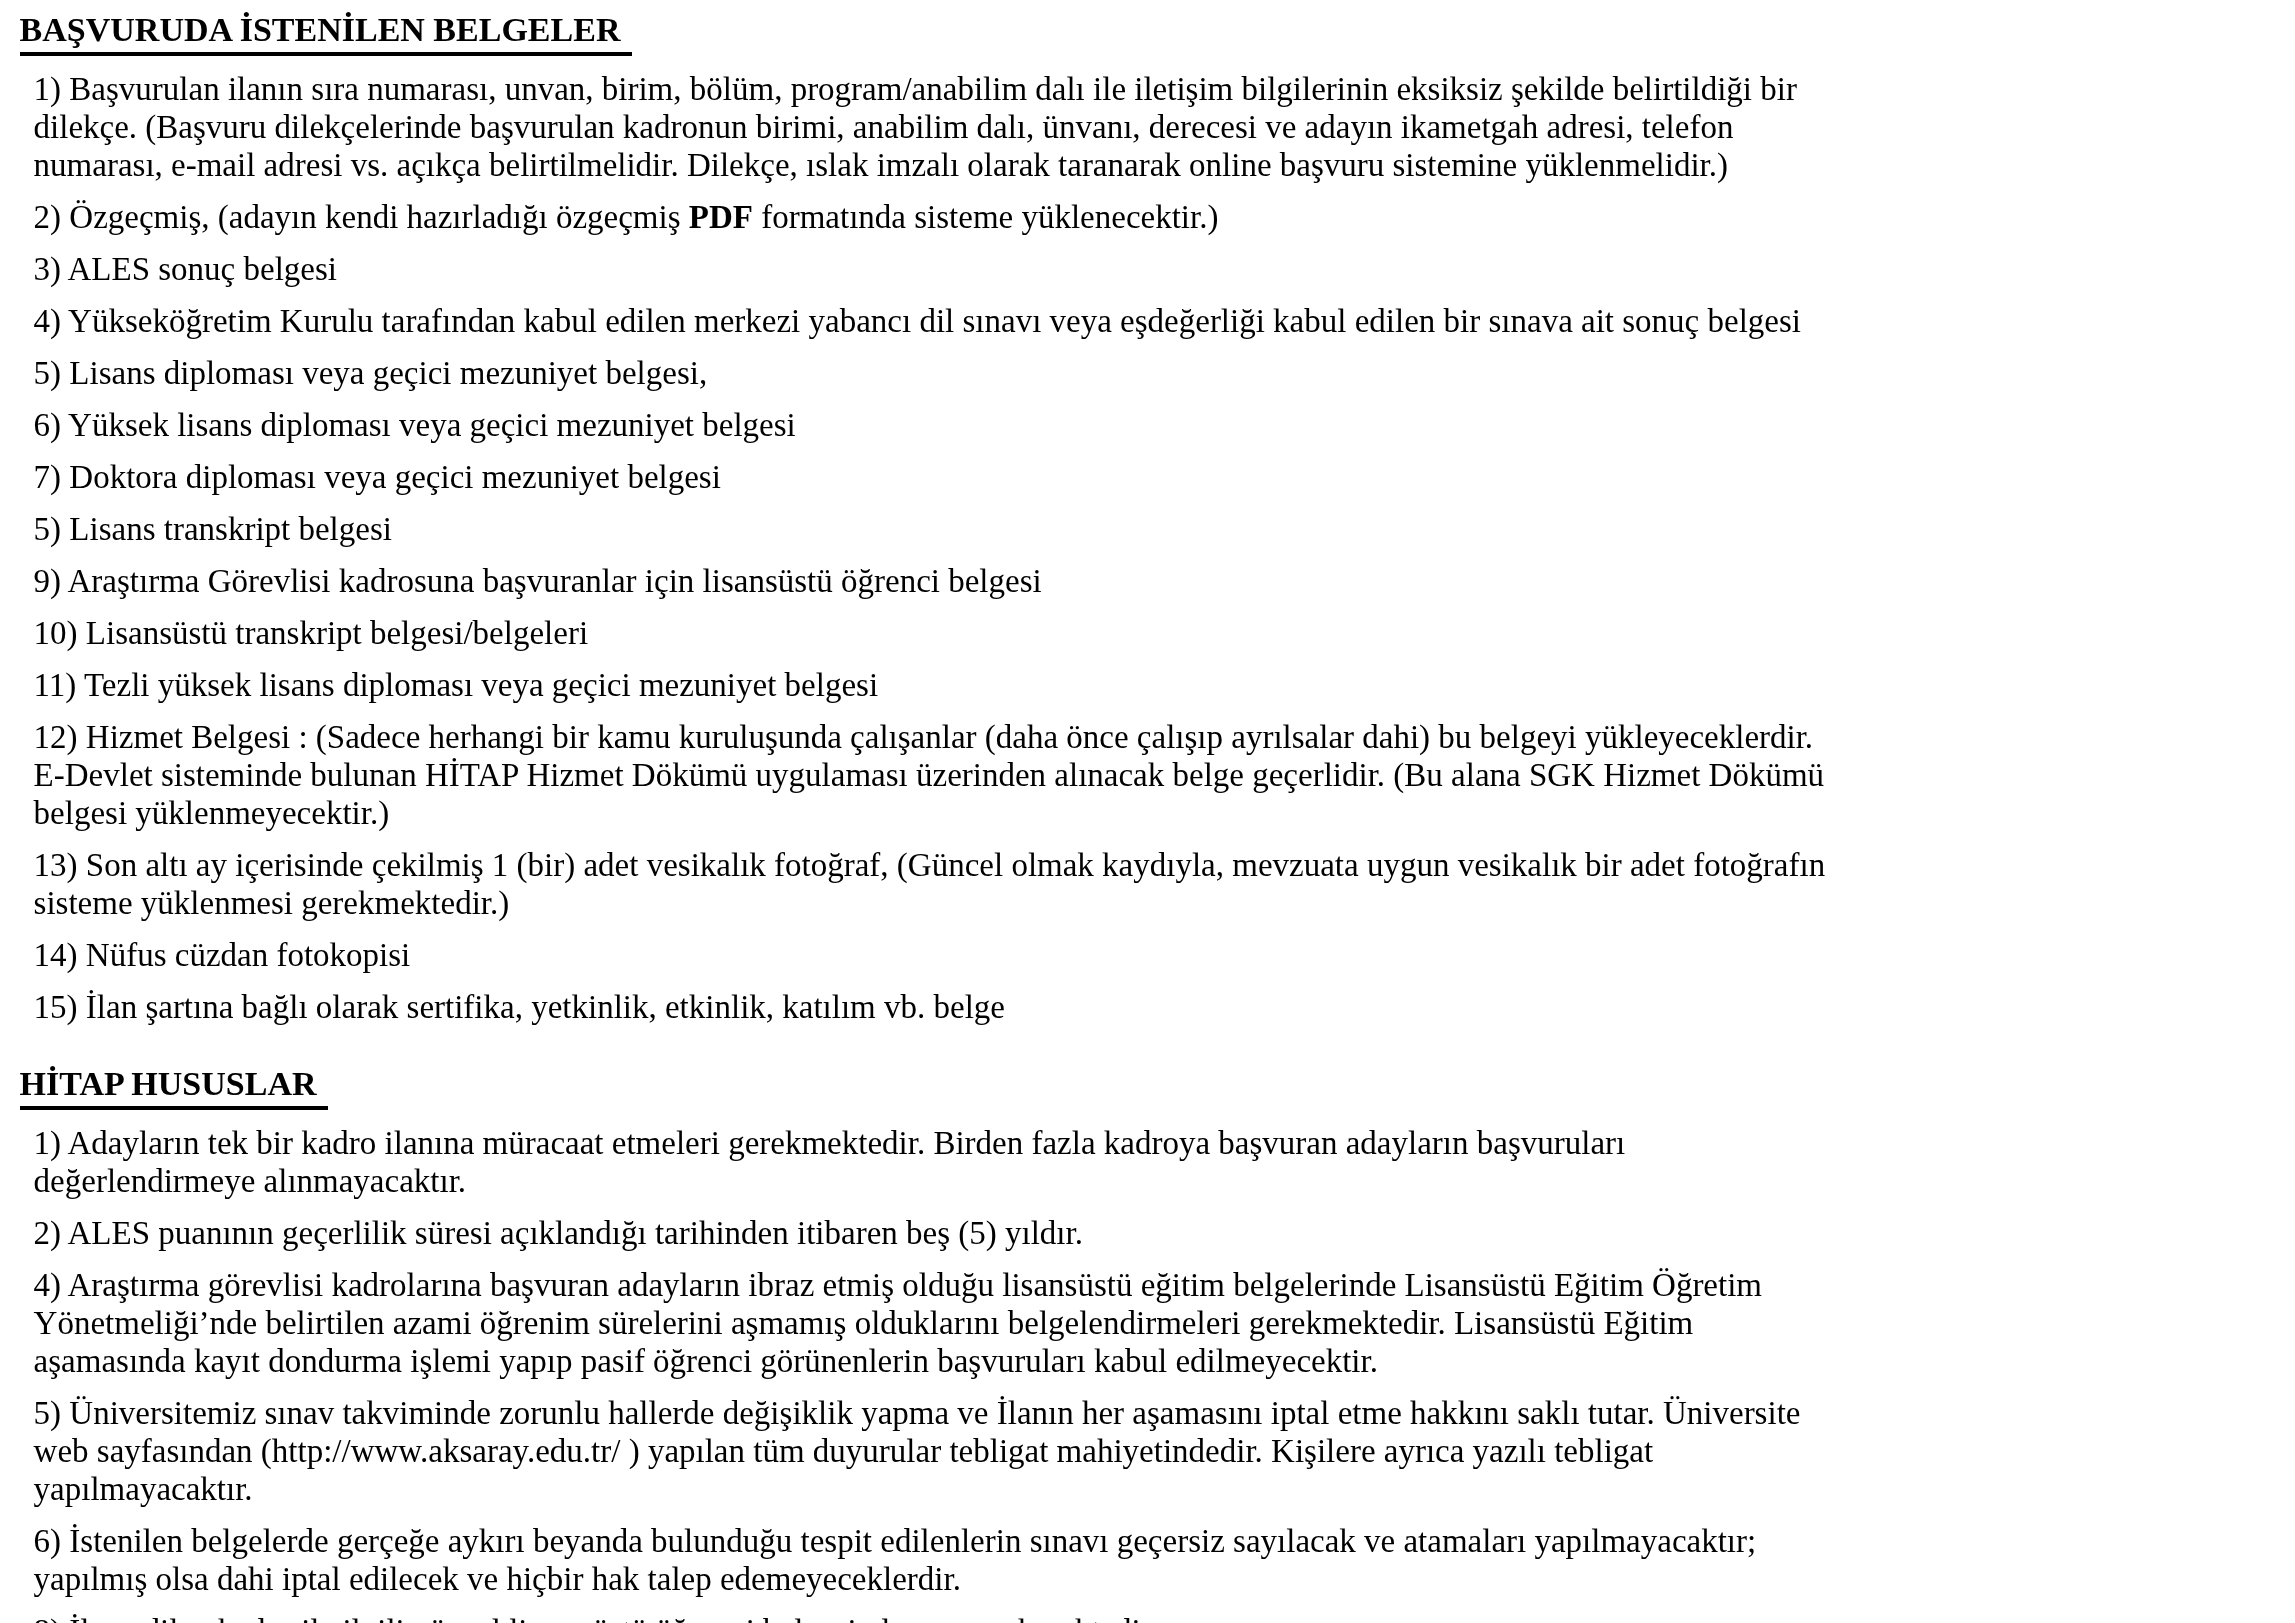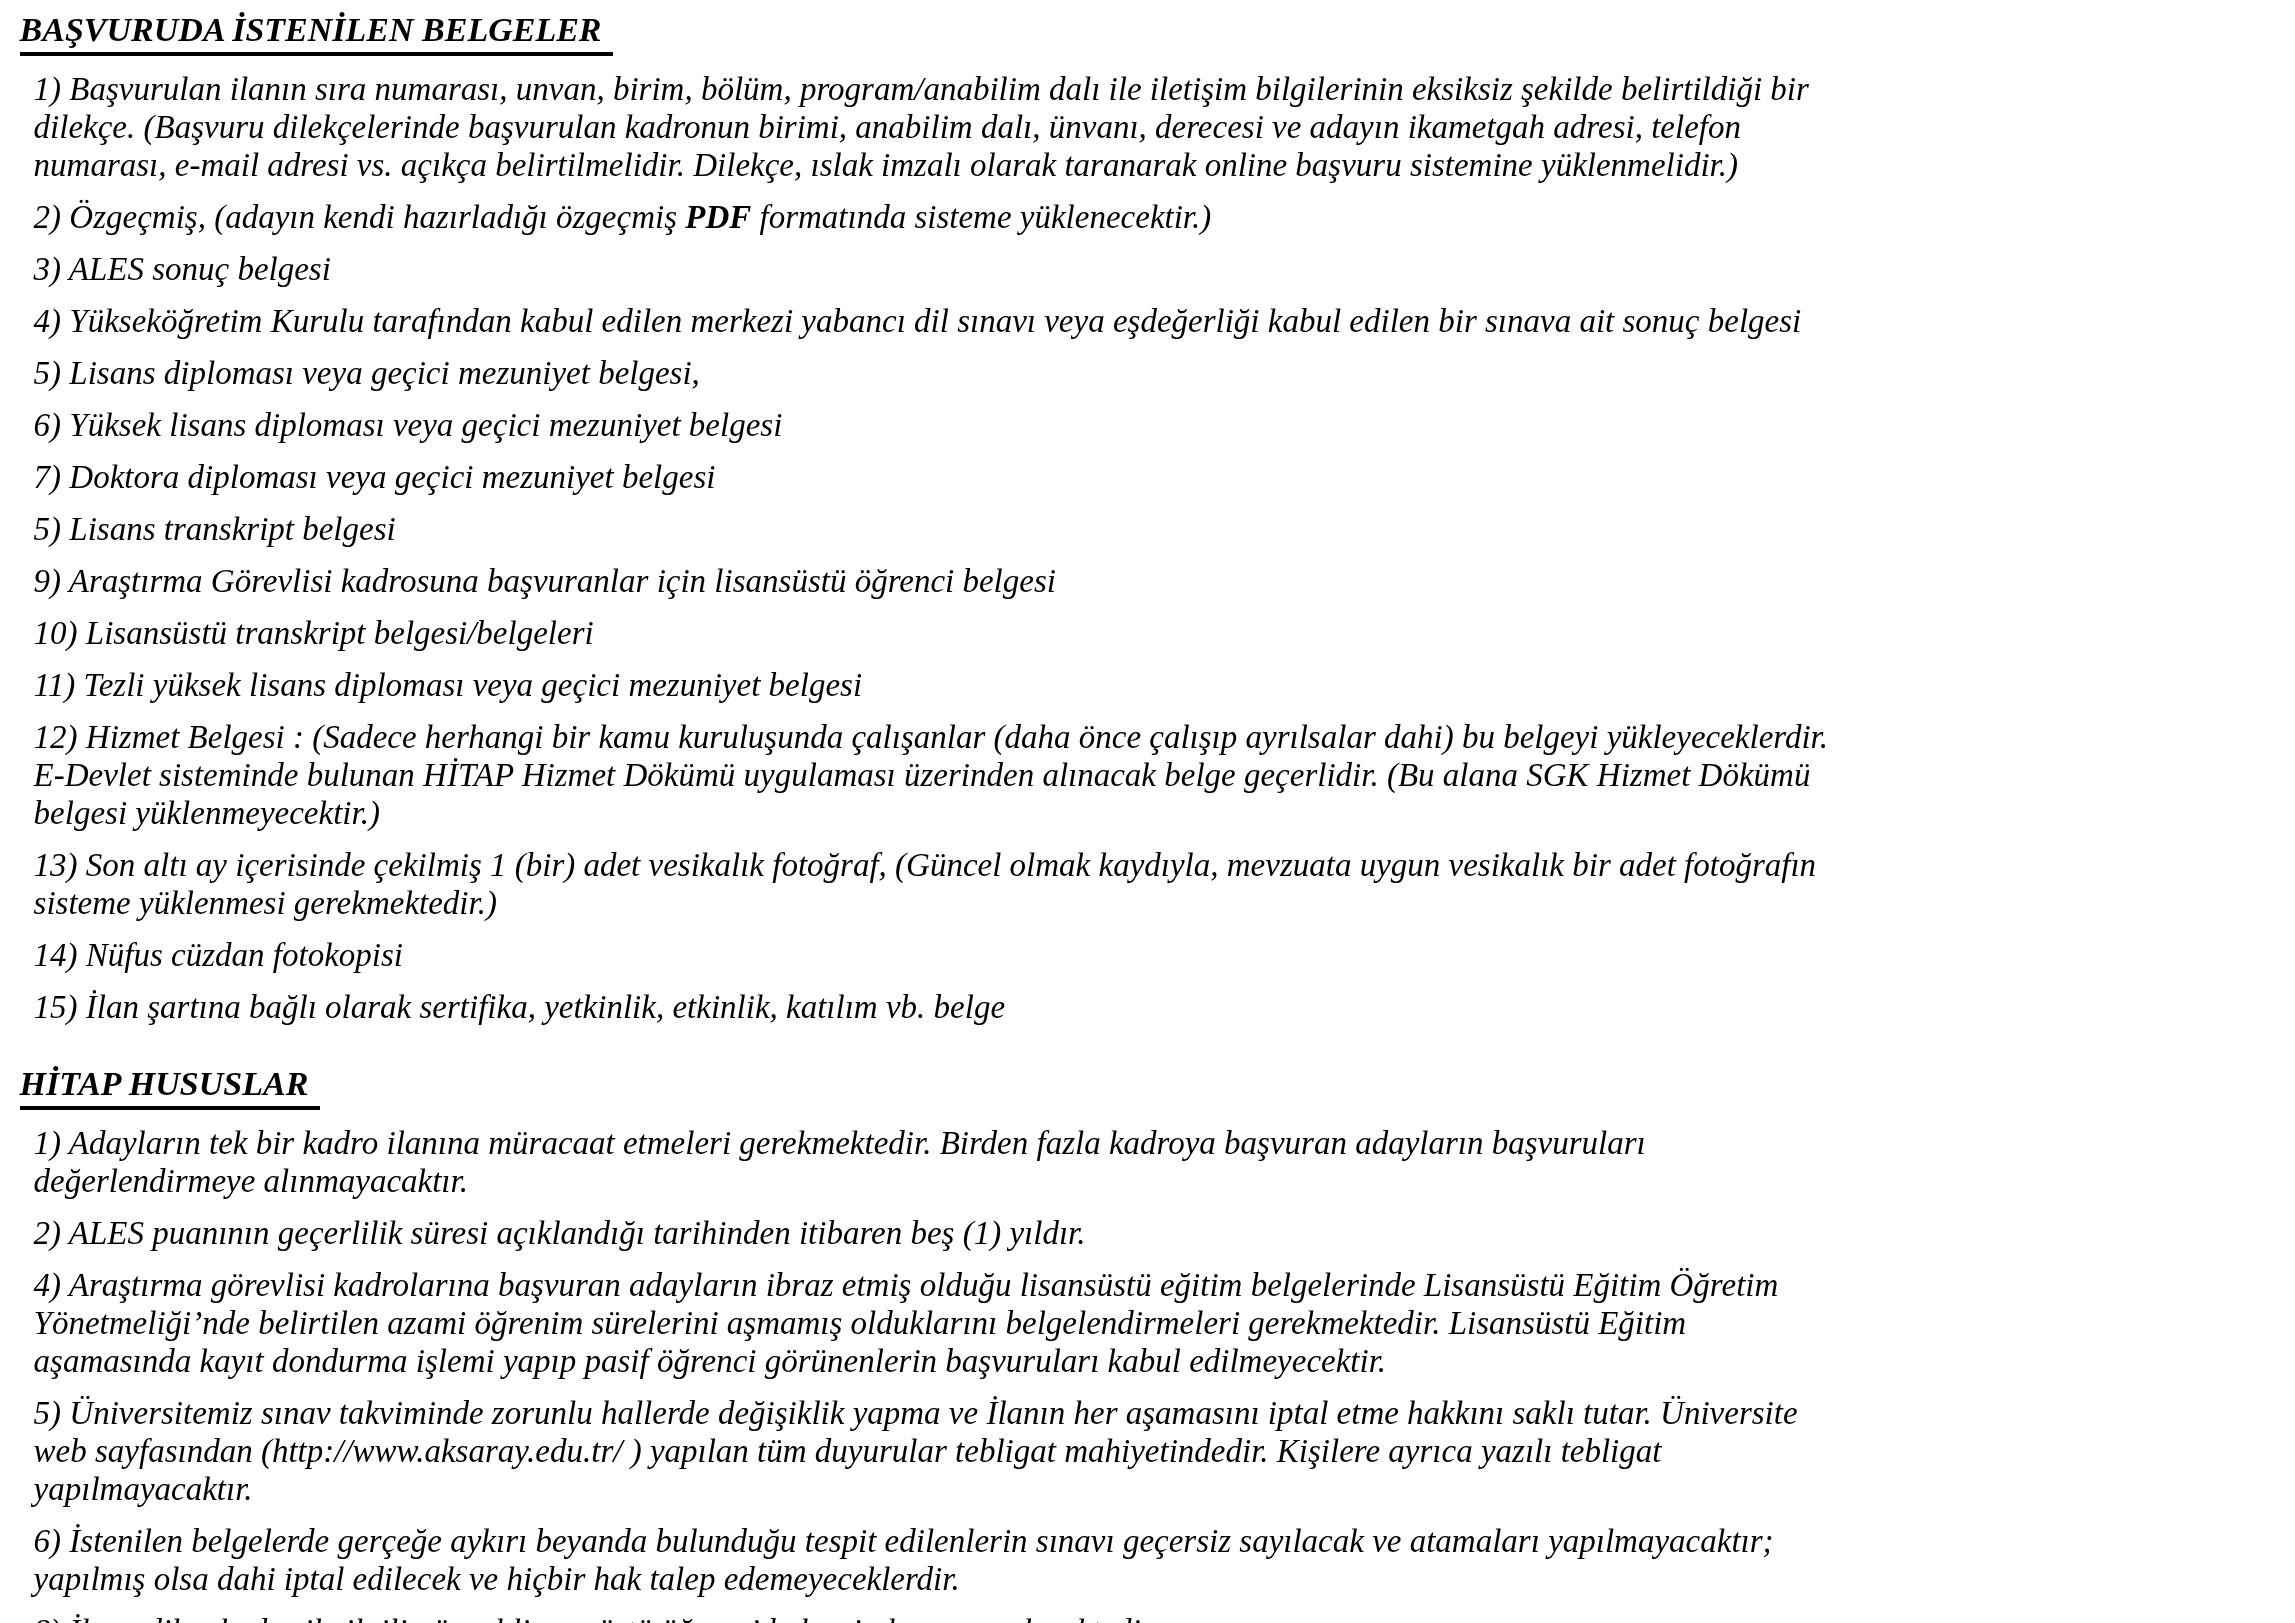--- a/index.html
+++ b/index.html
@@ -15,21 +15,20 @@
     font-size: 33px;
     line-height: 38px;
     overflow: hidden;
   }
   .page {
     box-sizing: border-box;
     width: 1882px;
     height: 1623px;
     padding: 9.2px 22px 0 19.6px;
     overflow: hidden;
-    font-style: italic;
   }
   .section { margin: 0; }
   .section-2 { margin-top: 37px; }
   h2.heading-row {
     margin: 0;
     padding: 0;
     font-size: 34px;
     line-height: 42px;
     font-weight: bold;
   }
@@ -70,21 +69,21 @@
     <p class="doc-line">13) Son altı ay içerisinde çekilmiş 1 (bir) adet vesikalık fotoğraf, (Güncel olmak kaydıyla, mevzuata uygun vesikalık bir adet fotoğrafın sisteme yüklenmesi gerekmektedir.)</p>
     <p class="doc-line">14) Nüfus cüzdan fotokopisi</p>
     <p class="doc-line">15) İlan şartına bağlı olarak sertifika, yetkinlik, etkinlik, katılım vb. belge</p>
   </div>
 
   <div class="section section-2">
     <h2 class="heading-row">
       <span class="heading-underline">HİTAP HUSUSLAR</span>
     </h2>
     <p class="doc-line">1) Adayların tek bir kadro ilanına müracaat etmeleri gerekmektedir. Birden fazla kadroya başvuran adayların başvuruları değerlendirmeye alınmayacaktır.</p>
-    <p class="doc-line">2) ALES puanının geçerlilik süresi açıklandığı tarihinden itibaren beş (1) yıldır.</p>
+    <p class="doc-line">2) ALES puanının geçerlilik süresi açıklandığı tarihinden itibaren beş (5) yıldır.</p>
     <p class="doc-line">4) Araştırma görevlisi kadrolarına başvuran adayların ibraz etmiş olduğu lisansüstü eğitim belgelerinde Lisansüstü Eğitim Öğretim Yönetmeliği’nde belirtilen azami öğrenim sürelerini aşmamış olduklarını belgelendirmeleri gerekmektedir. Lisansüstü Eğitim aşamasında kayıt dondurma işlemi yapıp pasif öğrenci görünenlerin başvuruları kabul edilmeyecektir.</p>
     <p class="doc-line">5) Üniversitemiz sınav takviminde zorunlu hallerde değişiklik yapma ve İlanın her aşamasını iptal etme hakkını saklı tutar. Üniversite web sayfasından (http://www.aksaray.edu.tr/ ) yapılan tüm duyurular tebligat mahiyetindedir. Kişilere ayrıca yazılı tebligat yapılmayacaktır.</p>
     <p class="doc-line">6) İstenilen belgelerde gerçeğe aykırı beyanda bulunduğu tespit edilenlerin sınavı geçersiz sayılacak ve atamaları yapılmayacaktır; yapılmış olsa dahi iptal edilecek ve hiçbir hak talep edemeyeceklerdir.</p>
     <p class="doc-line">8) İlan edilen kadro ile ilgili güncel lisans üstü öğrenci belgesi olması gerekmektedir.</p>
   </div>
 
 </div>
 
 
 </body></html>

